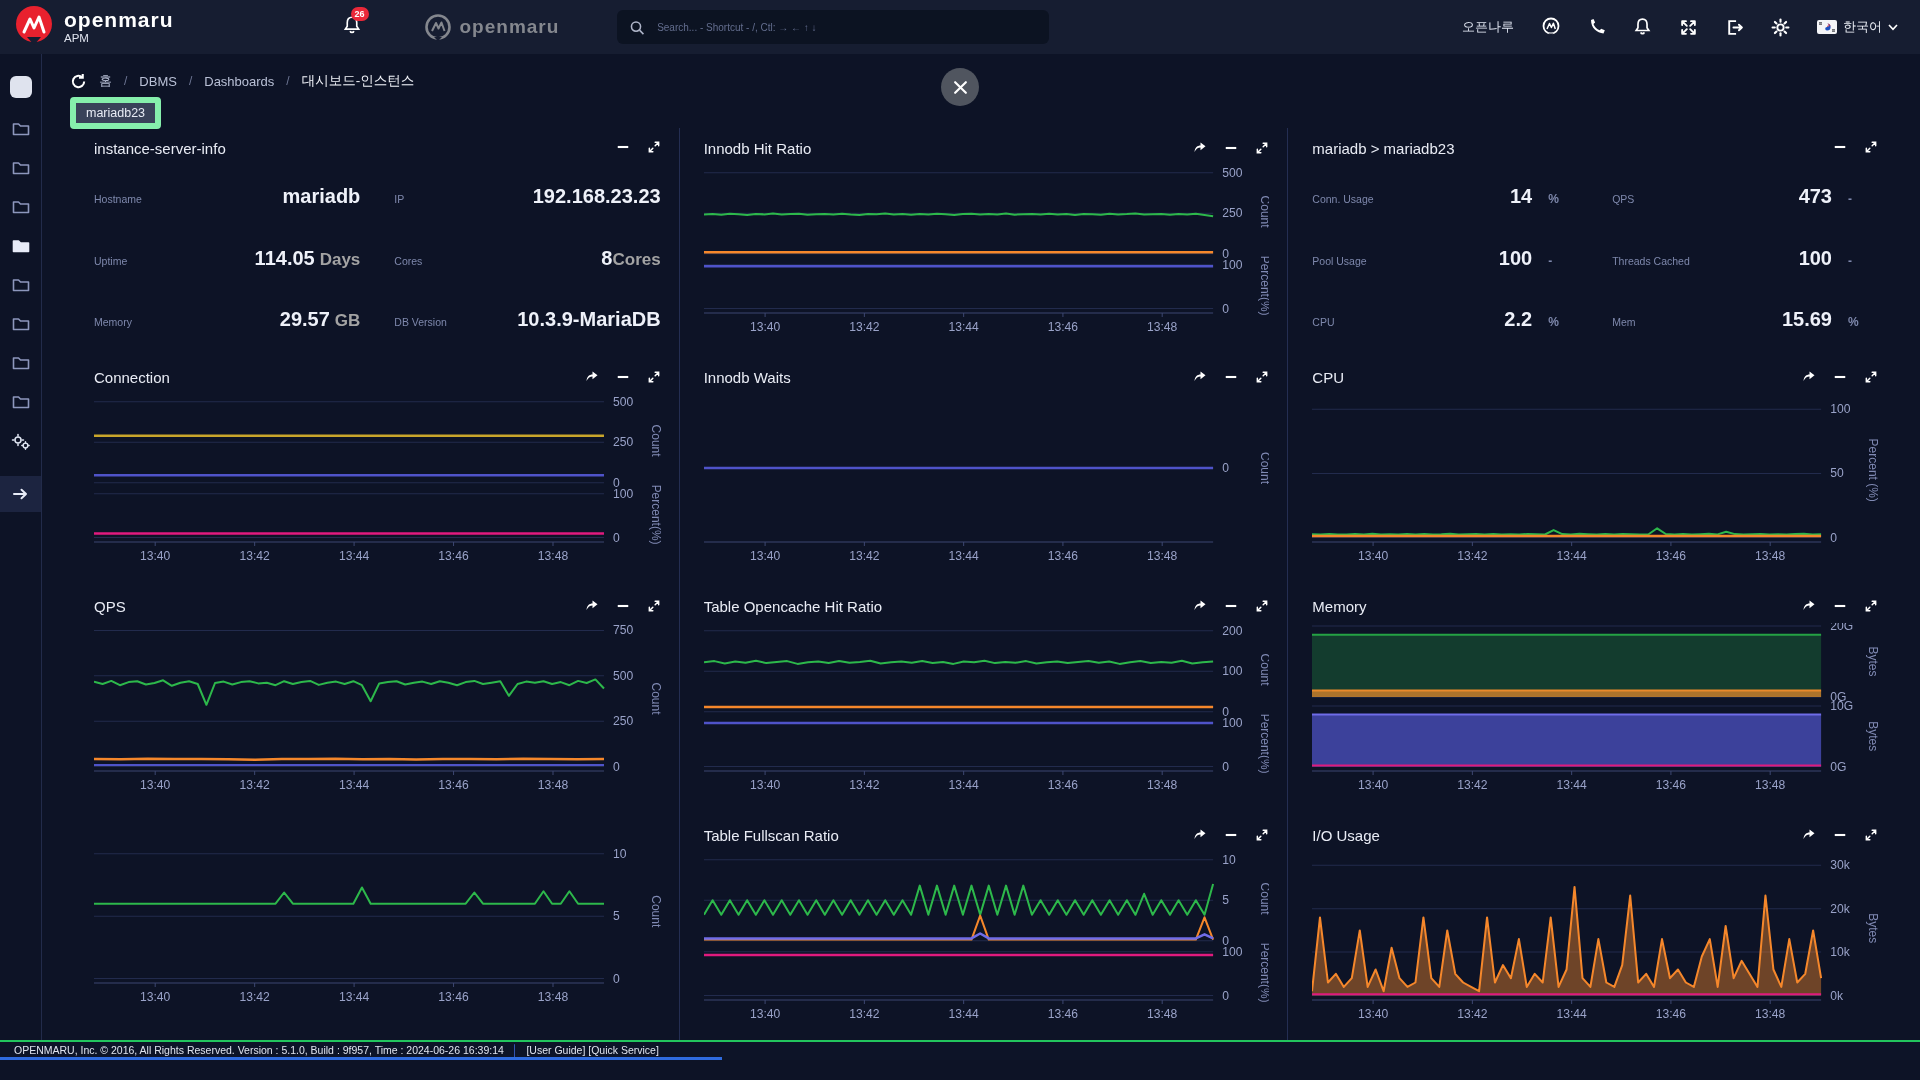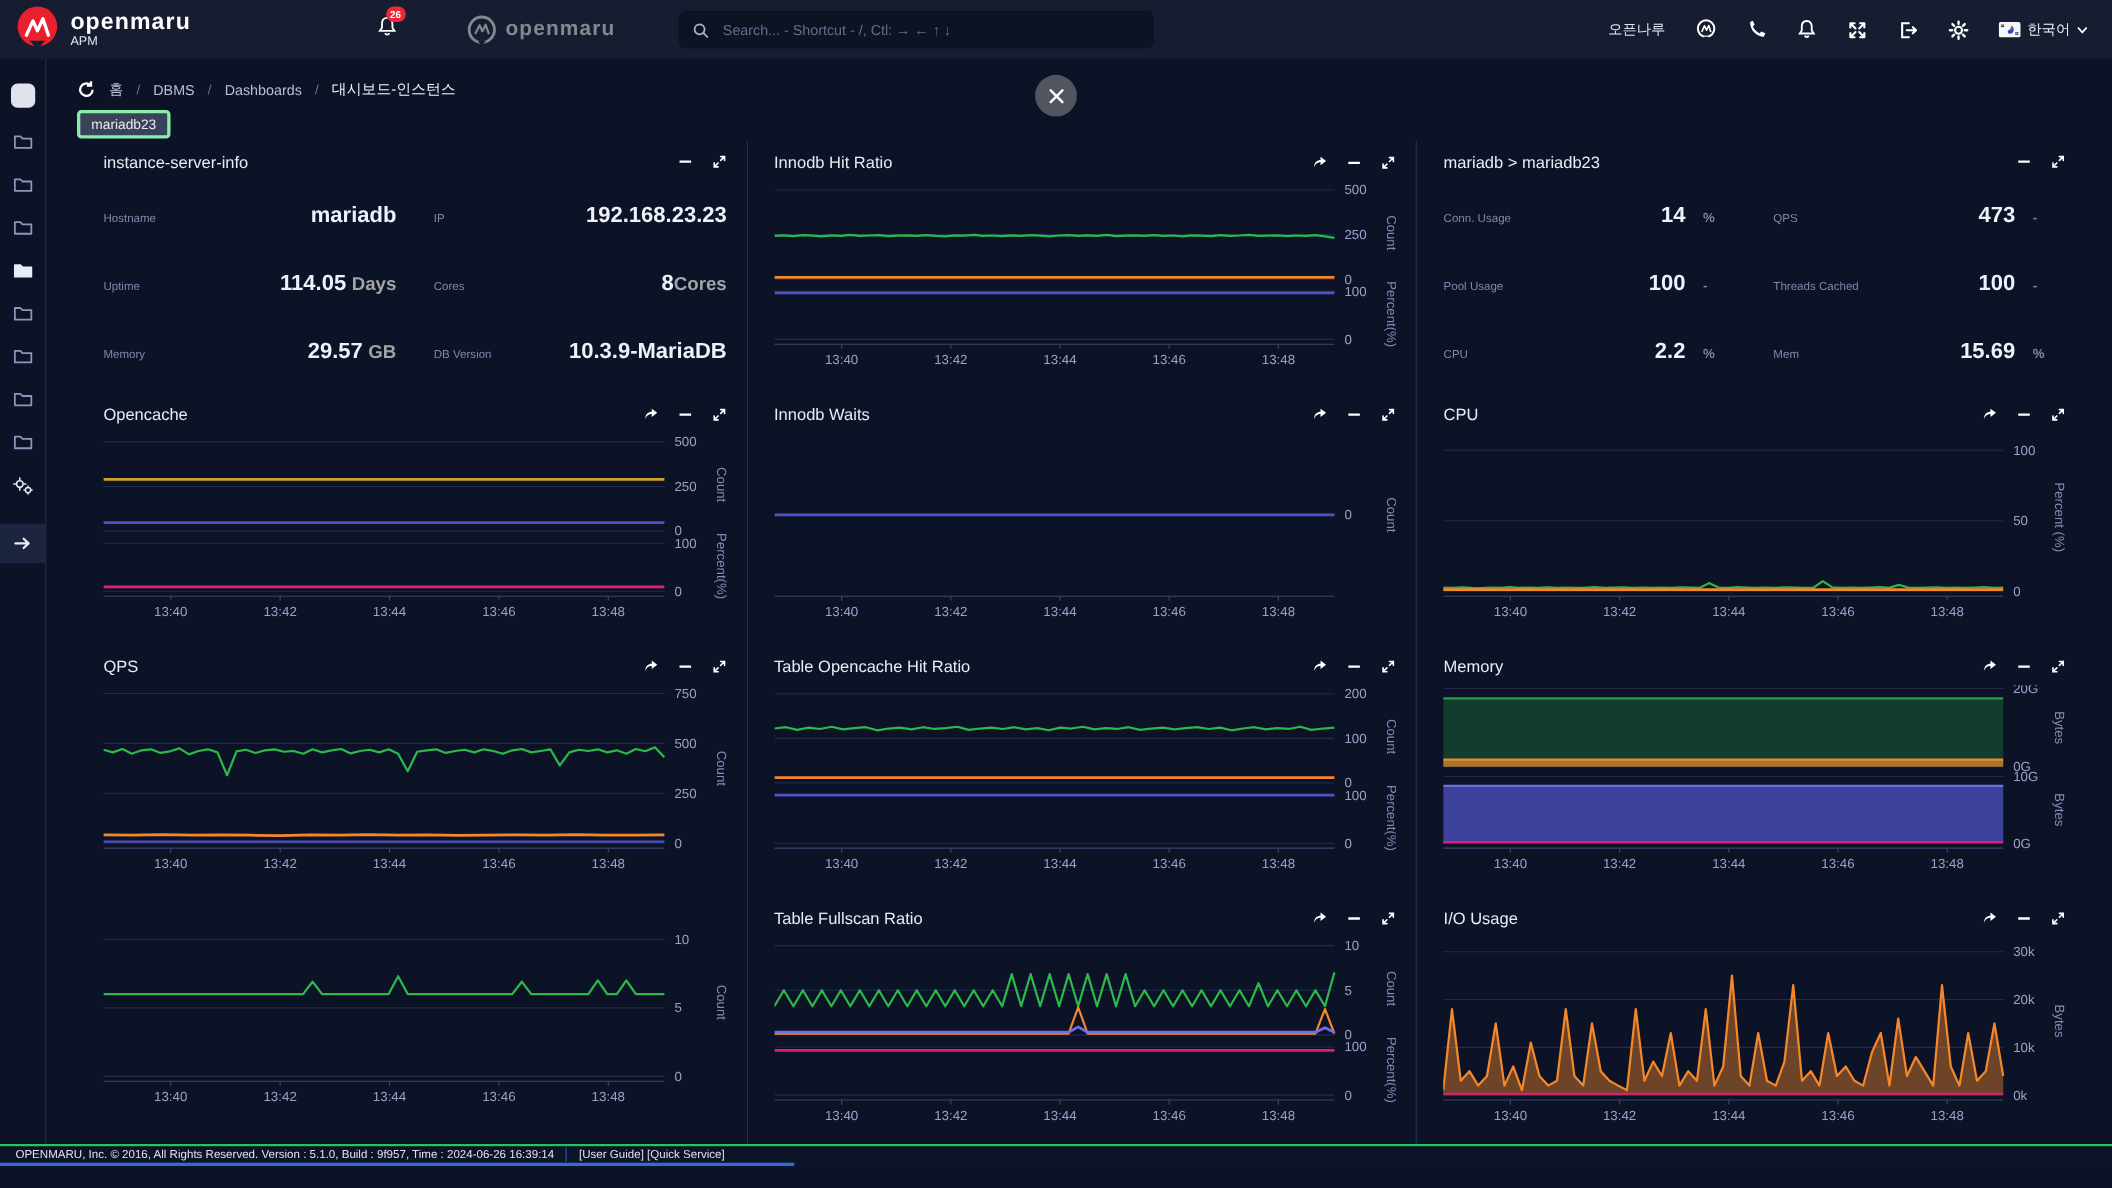--- a/index.html
+++ b/index.html
@@ -10,41 +10,41 @@
   .brand-text{line-height:1;}
   .brand-title{font-size:21px;font-weight:bold;letter-spacing:1px;color:#fff;}
   .brand-sub{font-size:11.5px;color:#dfe3ee;margin-top:3px;}
   .nav-bell{position:relative;margin-left:168px;cursor:pointer;}
   .badge{position:absolute;top:-8px;left:9px;background:#ea2839;color:#fff;font-size:9px;font-weight:bold;
     border-radius:9px;padding:2px 4px;min-width:10px;text-align:center;}
   .gray-logo{display:flex;align-items:center;gap:8px;margin-left:62px;}
   .gray-logo span{font-size:19px;font-weight:bold;letter-spacing:1px;color:#84878e;}
   .search{margin-left:58px;width:432px;height:34px;background:#0c1322;border-radius:6px;display:flex;align-items:center;
     padding:0 12px;gap:10px;box-sizing:border-box;}
-  .search input{background:transparent;border:none;outline:none;color:#6d7694;font-size:13px;width:100%;
+  .search input{background:transparent;border:none;outline:none;color:#6d7694;font-size:10px;width:100%;
     font-family:"Liberation Sans",sans-serif;}
   .search input::placeholder{color:#636d8e;}
   .nav-right{margin-left:auto;display:flex;align-items:center;gap:27px;}
   .nav-user{font-size:13px;color:#dfe4f0;}
   .nav-ico{cursor:pointer;display:flex;align-items:center;}
   .lang{display:flex;align-items:center;gap:6px;cursor:pointer;font-size:13px;color:#eef1f8;}
   
   .main{position:relative;height:1006px;}
   .sidebar{position:absolute;left:0;top:0;bottom:0;width:42px;border-right:1px solid #222b4a;
     display:flex;flex-direction:column;align-items:center;padding-top:22px;gap:23px;box-sizing:border-box;}
   .side-item{display:flex;align-items:center;justify-content:center;width:100%;cursor:pointer;}
   .side-item.toggle div{width:22px;height:22px;background:#dfe3ee;border-radius:6px;}
   .side-item.arrow{background:#1c2440;height:36px;margin-top:2px;}
   .content{margin-left:42px;padding:10px 24px 0 28px;}
   .crumbs{display:flex;align-items:center;gap:12px;height:34px;}
   .crumb{font-size:13px;color:#b9c0d6;cursor:pointer;}
   .crumb.last{color:#f0f2f8;font-size:13.5px;cursor:default;}
   .crumb-sep{color:#6d7694;font-size:12px;}
   .tagrow{height:30px;display:flex;align-items:center;}
-  .tag{background:#394259;border:3px solid #86efac;border-radius:4px;color:#e8ebf5;font-size:12.5px;
+  .tag{background:#394259;border:6px solid #86efac;border-radius:4px;color:#e8ebf5;font-size:12.5px;
     padding:3px 10px;cursor:pointer;}
   .closebtn{position:absolute;left:941px;top:14px;width:38px;height:38px;border-radius:50%;background:#50555f;
     display:flex;align-items:center;justify-content:center;cursor:pointer;z-index:5;}
   
   .grid{display:grid;grid-template-columns:1fr 1fr 1fr;height:916px;}
   .col{display:flex;flex-direction:column;}
   .col+.col{border-left:1px solid #242e52;}
   .panel{flex:1;padding:12px 18px 0 24px;box-sizing:border-box;overflow:hidden;}
   .phead{display:flex;align-items:flex-start;}
   .ptitle{font-size:15px;color:#e9ecf5;font-weight:500;}
@@ -315,21 +315,21 @@
                 <span class="stat-unit">GB</span>
               </div>
             <div class="stat-cell cell-inline">
                 <span class="stat-label">DB Version</span>
                 <span class="stat-value">10.3.9-MariaDB</span>
               </div>
           </div>
         </div>
         <div class="panel">
             <div class="phead">
-              <span class="ptitle">Opencache</span>
+              <span class="ptitle">Connection</span>
               <span class="ptools">
                 <span class="tool">
                   <svg width="15" height="15" viewBox="0 0 18 18">
                     <path d="M3 14.5 C3.4 8.5 6.5 6.6 10.2 6.5 V3 L16.2 7.6 L10.2 12.2 V8.9 C7.2 9 4.8 10.2 3 14.5 Z" fill="#fff"></path>
                   </svg>
                 </span>
                 <span class="tool">
                   <svg width="14" height="14" viewBox="0 0 16 16">
                     <line x1="2" y1="8" x2="14" y2="8" stroke="#fff" stroke-width="2.4"></line>
                   </svg>

